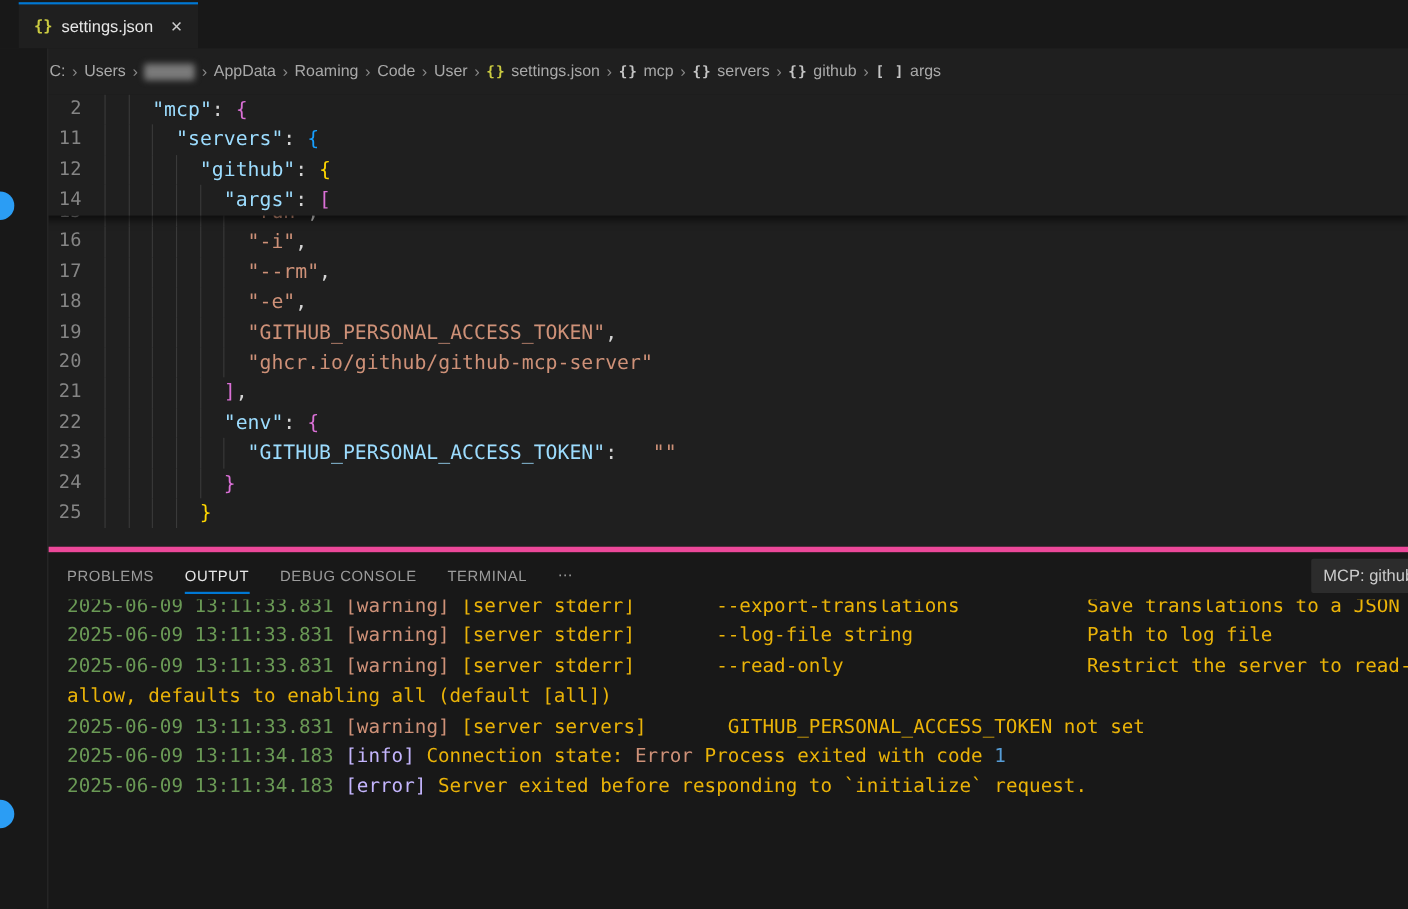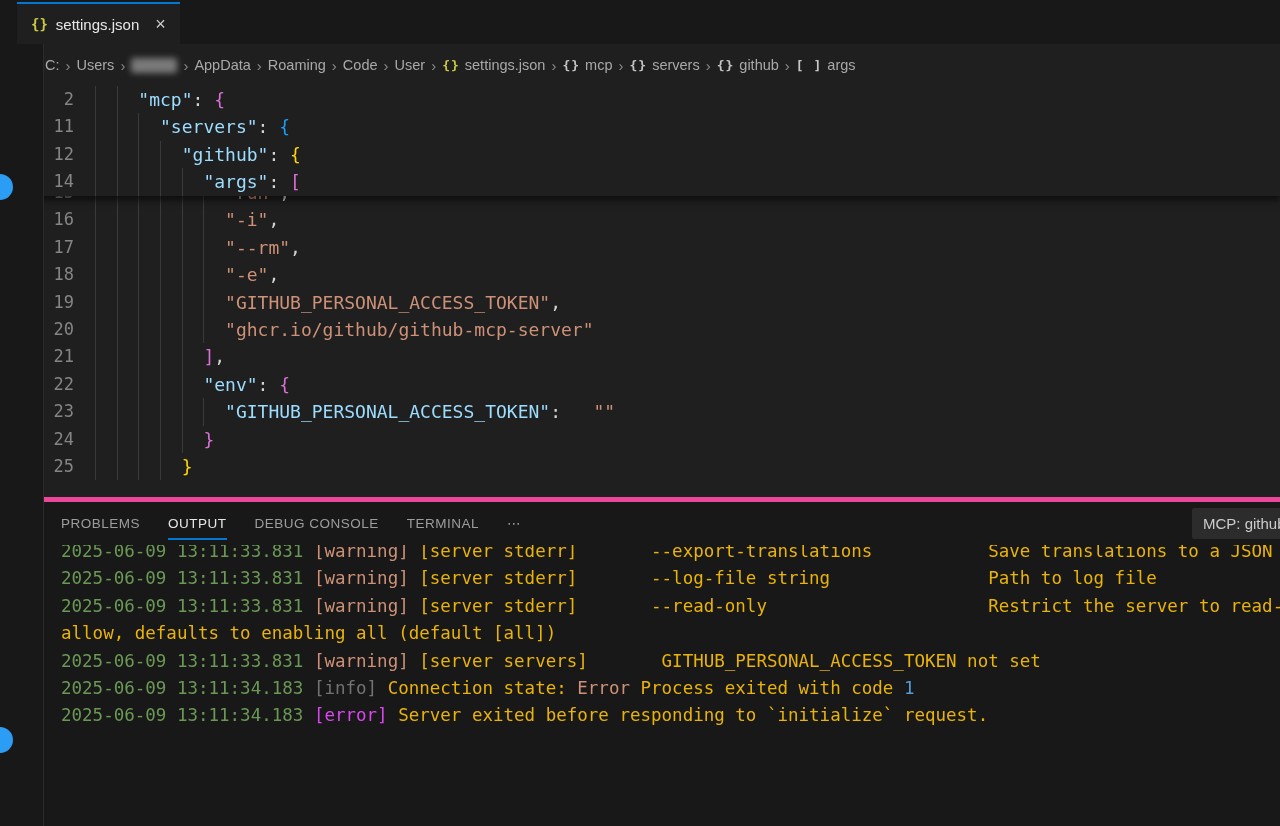--- a/index.html
+++ b/index.html
@@ -49,21 +49,21 @@
              color:#cccccc;font-size:15px;padding:0 34px 0 10px;box-sizing:border-box;font-family:"Liberation Sans","DejaVu Sans",sans-serif;}
   .filter-box input::placeholder{color:#818181;opacity:1;}
   .funnel{position:absolute;right:8px;top:6px;width:19px;height:19px;cursor:pointer;}
   .channel{position:absolute;left:1176px;top:6px;width:150px;height:31px;background:#2c2c2c;border-radius:2px;
            display:flex;align-items:center;padding-left:11px;box-sizing:border-box;color:#cccccc;font-size:15px;
            white-space:nowrap;overflow:hidden;cursor:pointer;}
 
   .log-area{position:absolute;left:0;top:43px;right:0;bottom:0;overflow:hidden;background:#181818;}
   .log-scroll{margin-top:-7px;padding-left:45px;}
   .log-line{height:27.4px;line-height:27.4px;font-family:"DejaVu Sans Mono",monospace;font-size:17.5px;white-space:pre;}
-  .lg-ts{color:#6a9955}.lg-info{color:#737373}.lg-warn{color:#ce9178}.lg-err{color:#d946ef}
+  .lg-ts{color:#6a9955}.lg-info{color:#c4b5fd}.lg-warn{color:#ce9178}.lg-err{color:#c4b5fd}
   .lg-num{color:#569cd6}.lg-txt{color:#eab308}
 
   
   .left-strip{position:absolute;left:0;top:44px;width:43px;height:782px;background:#181818;
               border-right:1px solid #2b2b2b;box-sizing:content-box;z-index:4;pointer-events:none;}
   .click-dot{position:absolute;left:-13px;width:26px;height:26px;border-radius:50%;background:#2b9df4;z-index:5;}
 </style>
 </head>
 <body>
 

